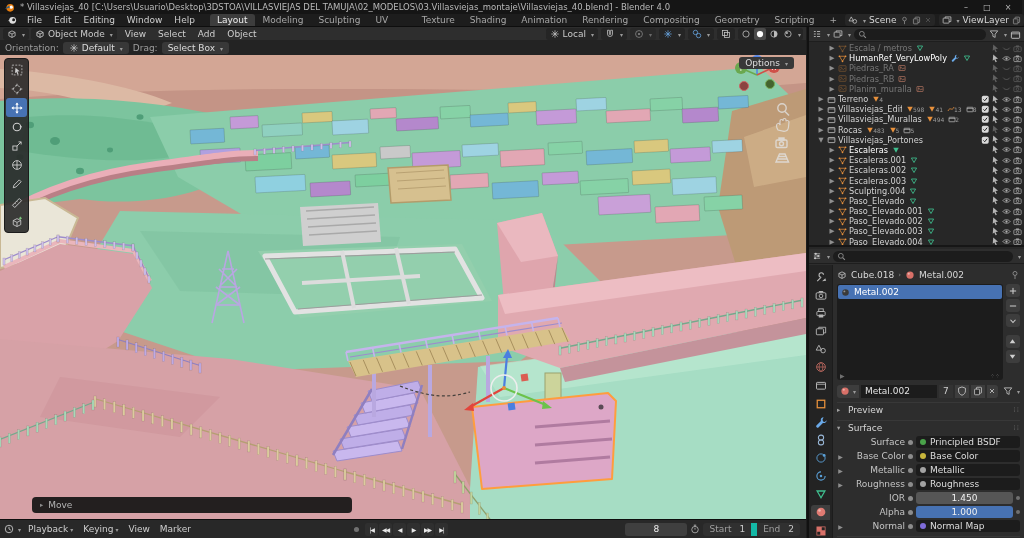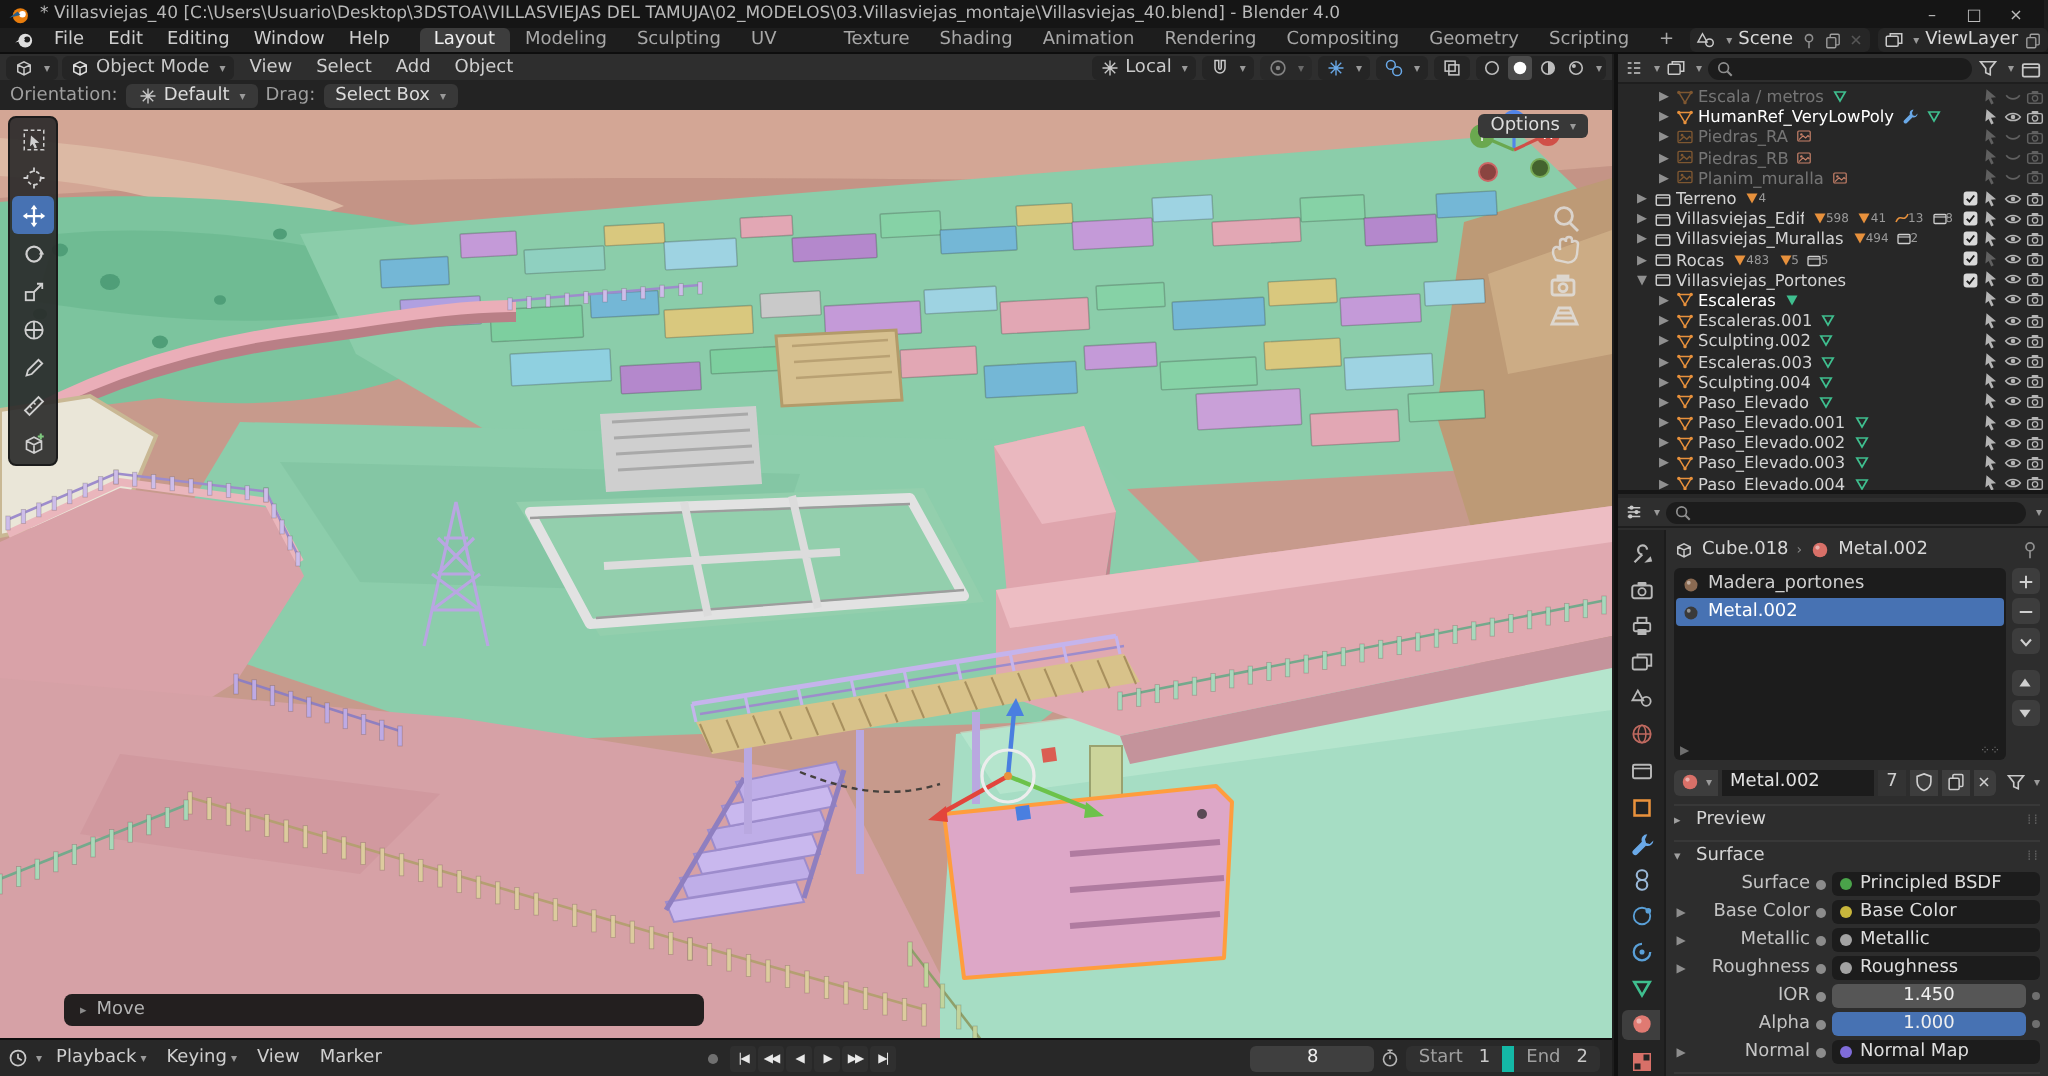--- a/index.html
+++ b/index.html
@@ -1359,21 +1359,21 @@
           <div class="ol-row" style="padding-left: 19px;">
             <span class="exp">▶</span>
             <span class="icon">
               <svg width="9" height="9" viewBox="0 0 16 16">
                 <path d="M2.5,4 H13.5 L8,13 Z" fill="none" stroke="#e8913c" stroke-width="1.3"></path>
                 <circle cx="2.5" cy="4" r="1.5" fill="#e8913c"></circle>
                 <circle cx="13.5" cy="4" r="1.5" fill="#e8913c"></circle>
                 <circle cx="8" cy="13" r="1.5" fill="#e8913c"></circle>
               </svg>
             </span>
-            <span class="ol-label">Sculpting.002</span>
+            <span class="ol-label">Escaleras.002</span>
             <span class="badge">
               <svg width="8" height="8" viewBox="0 0 16 16">
                 <path d="M2.8,4 H13.2 L8,13 Z" fill="none" stroke="#3fbf8f" stroke-width="1.7"></path>
               </svg>
             </span>
             <span class="ol-spacer"></span>
             <span class="ol-right">
               <span class="icon">
                 <svg width="9" height="9" viewBox="0 0 16 16">
                   <path d="M4,1 L12.5,8.3 L8,8.7 L10.4,13.6 L8.2,14.6 L5.9,9.7 L3,12 Z" fill="#b5b5b5"></path>
@@ -1796,29 +1796,20 @@
           <span>Metal.002</span>
           <span style="margin-left:auto" class="icon" id="ic-bc-pin">
               <svg width="10" height="10" viewBox="0 0 16 16">
                 <circle cx="8" cy="5.5" r="3.2" fill="none" stroke="#8f8f8f" stroke-width="1.4"></circle>
                 <path d="M8,8.7 V14.5" stroke="#8f8f8f" stroke-width="1.4"></path>
               </svg>
             </span>
         </div>
         <div class="slot-area">
           <div class="slot-list" id="slot-list">
-              <div class="slot-row">
-                <span class="icon">
-                  <svg width="9" height="9" viewBox="0 0 16 16">
-                    <circle cx="8" cy="8" r="5.8" fill="#8a6a52"></circle>
-                    <circle cx="6" cy="6" r="1.7" fill="rgba(255,255,255,0.45)"></circle>
-                  </svg>
-                </span>
-                <span>Madera_portones</span>
-              </div>
               <div class="slot-row sel">
                 <span class="icon">
                   <svg width="9" height="9" viewBox="0 0 16 16">
                     <circle cx="8" cy="8" r="5.8" fill="#3a3a3a"></circle>
                     <circle cx="6" cy="6" r="1.7" fill="rgba(255,255,255,0.45)"></circle>
                   </svg>
                 </span>
                 <span>Metal.002</span>
               </div>
               <div class="slot-foot">

